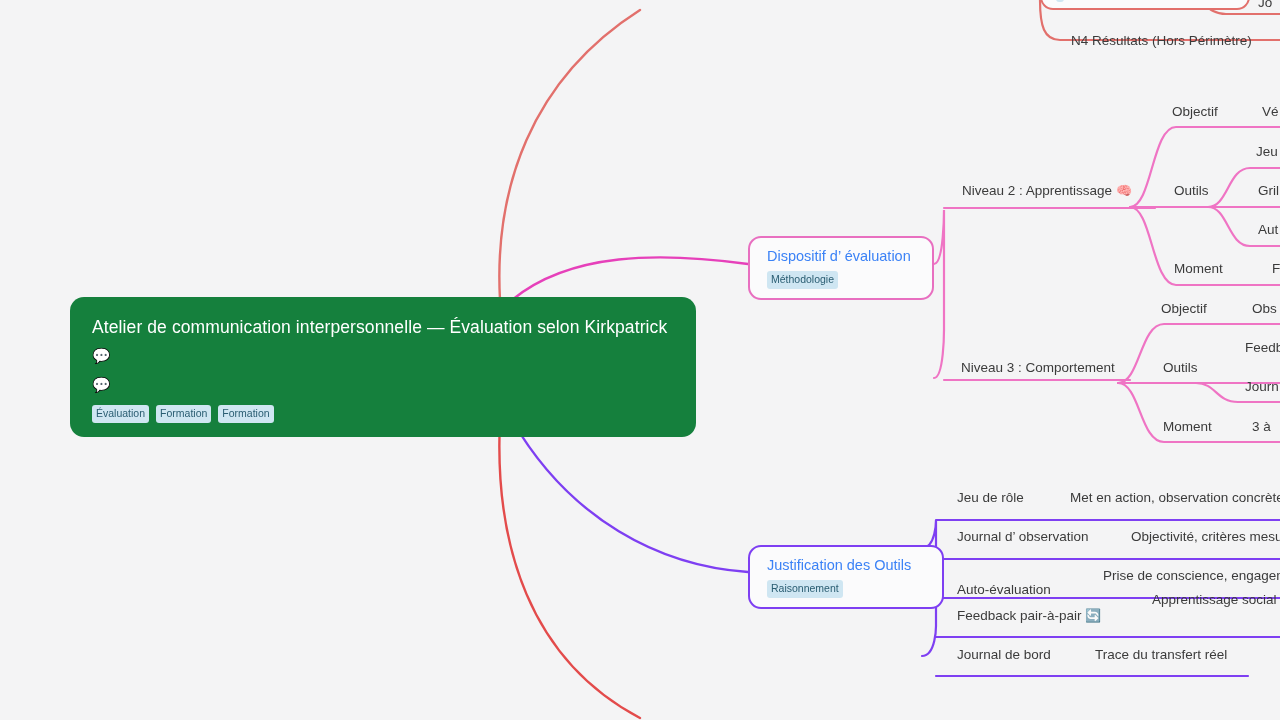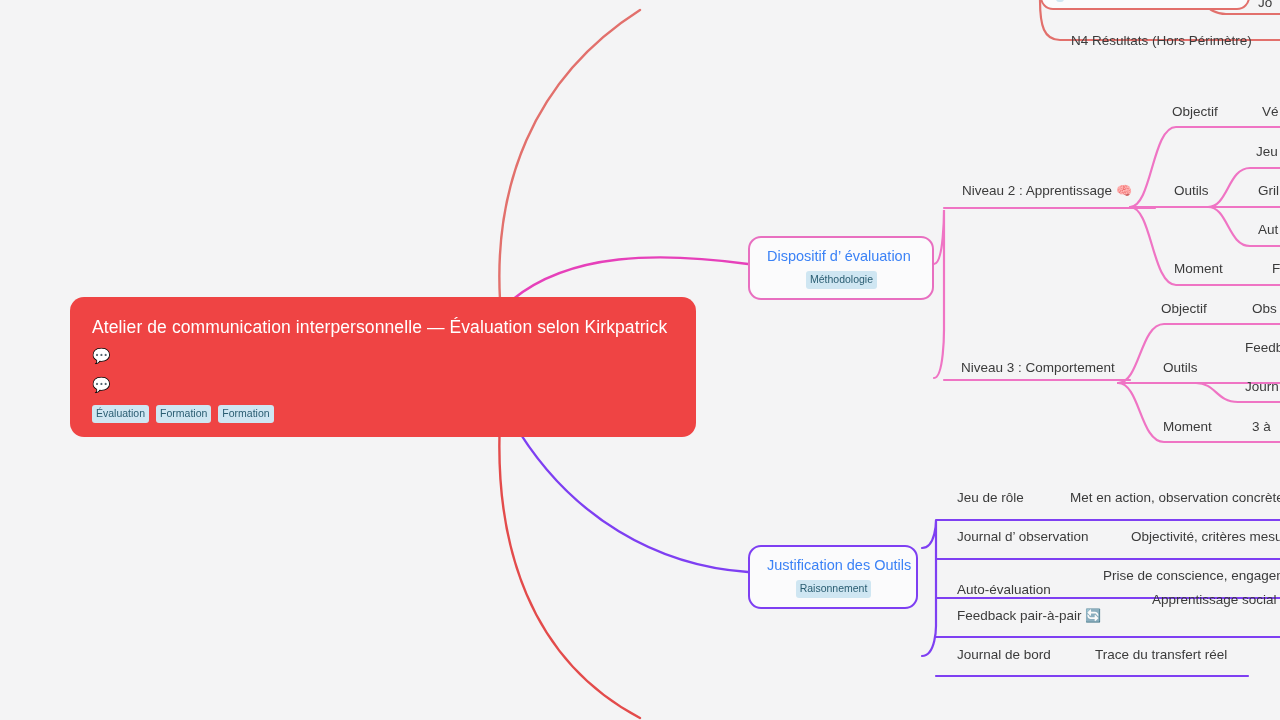--- a/index.html
+++ b/index.html
@@ -8,21 +8,21 @@
     background:#f4f4f5;
     font-family:"Liberation Sans","DejaVu Sans",sans-serif;
     color:#3c3c3c;
   }
   #canvas{position:absolute;inset:0;width:1280px;height:720px;}
   svg.links{position:absolute;left:0;top:0;width:1280px;height:720px;pointer-events:none;}
 
   
   .root-node{
     position:absolute;left:70px;top:297px;width:626px;min-height:122px;
-    background:#ef4444;border-radius:14px;
+    background:#15803d;border-radius:14px;
     box-sizing:border-box;padding:16px 22px 14px 22px;
     color:#ffffff;
   }
   .root-title{
     font-size:17.5px;line-height:28px;font-weight:400;letter-spacing:.1px;
     color:#ffffff;
   }
   .root-emoji{font-size:15px;display:inline-block;vertical-align:baseline;}
   .root-note{margin-top:6px;font-size:15px;line-height:18px;}
   .tag-row{margin-top:11px;display:flex;gap:7px;}
@@ -33,21 +33,21 @@
   }
 
   
   .pill{
     position:absolute;box-sizing:border-box;
     background:#fbfbfc;border:2.4px solid #e86fc0;border-radius:13px;
     padding:9px 16px 9px 17px;
   }
   .pill.violet{border-color:#7e3ff2;}
   .pill-title{font-size:14.5px;line-height:19px;color:#3b82f6;white-space:nowrap;}
-  .pill .tag-row{margin-top:5px;justify-content:center;}
+  .pill .tag-row{margin-top:5px;}
 
   
   .lbl{
     position:absolute;font-size:13.5px;line-height:17px;color:#3b3b3b;
     white-space:nowrap;
   }
   .emoji{font-size:13px;}
 
   
   .clip-pill{
@@ -124,21 +124,21 @@
     </div>
   </div>
 
   <div class="pill" style="left:748px;top:236px;width:186px;">
     <div class="pill-title">Dispositif d’ évaluation</div>
     <div class="tag-row">
       <span class="tag">Méthodologie</span>
     </div>
   </div>
 
-  <div class="pill violet" style="left:748px;top:545px;width:170px;">
+  <div class="pill violet" style="left:748px;top:545px;width:196px;">
     <div class="pill-title">Justification des Outils</div>
     <div class="tag-row">
       <span class="tag">Raisonnement</span>
     </div>
   </div>
 
   <div class="clip-pill" style="left:1040px;top:-26px;width:210px;">
     <span class="tag"></span>
   </div>
   <div class="lbl" style="left:1258px;top:-6px;">Jo</div>

